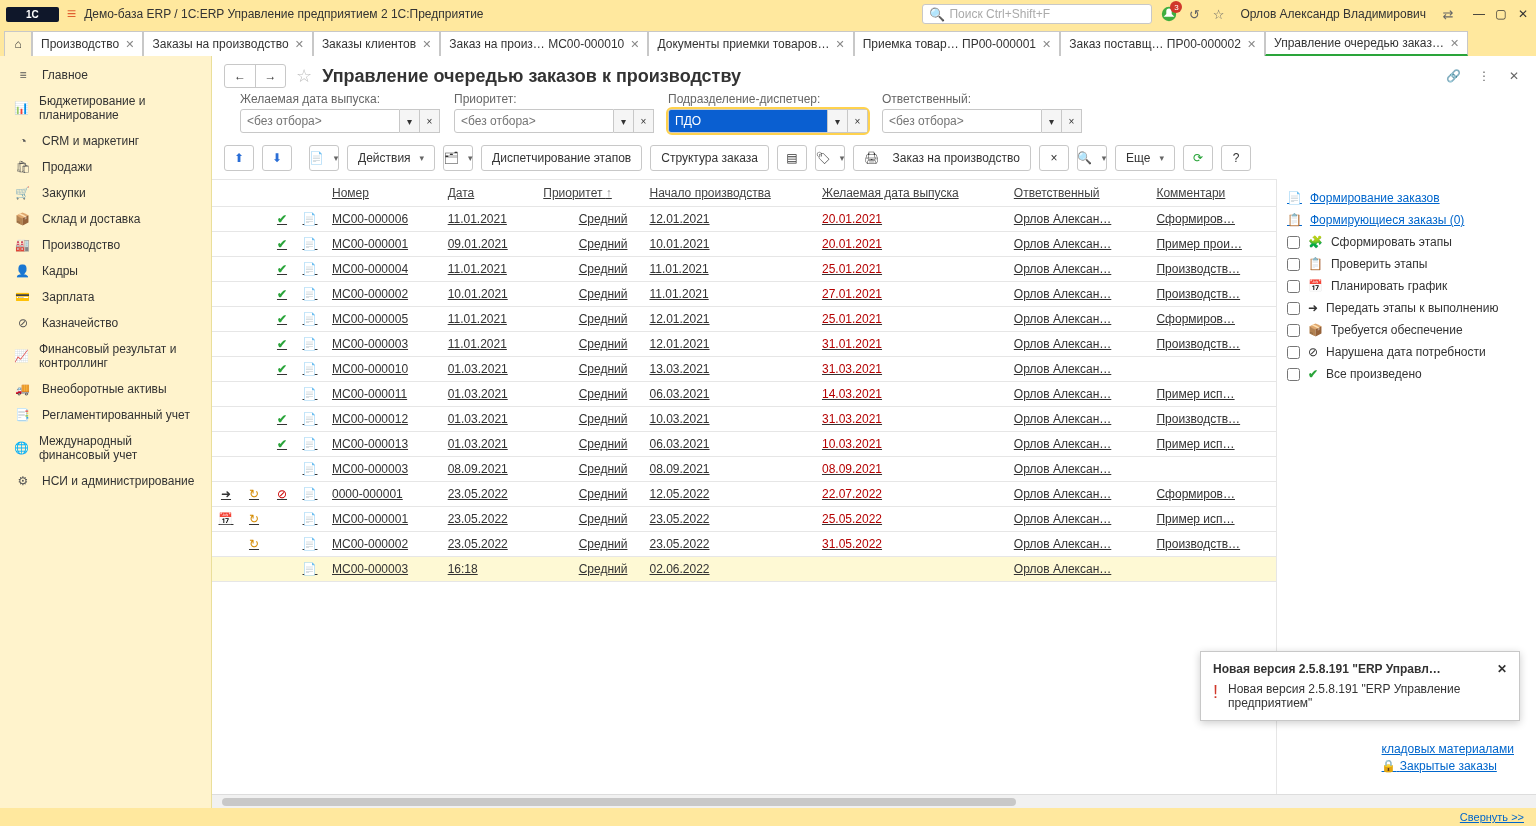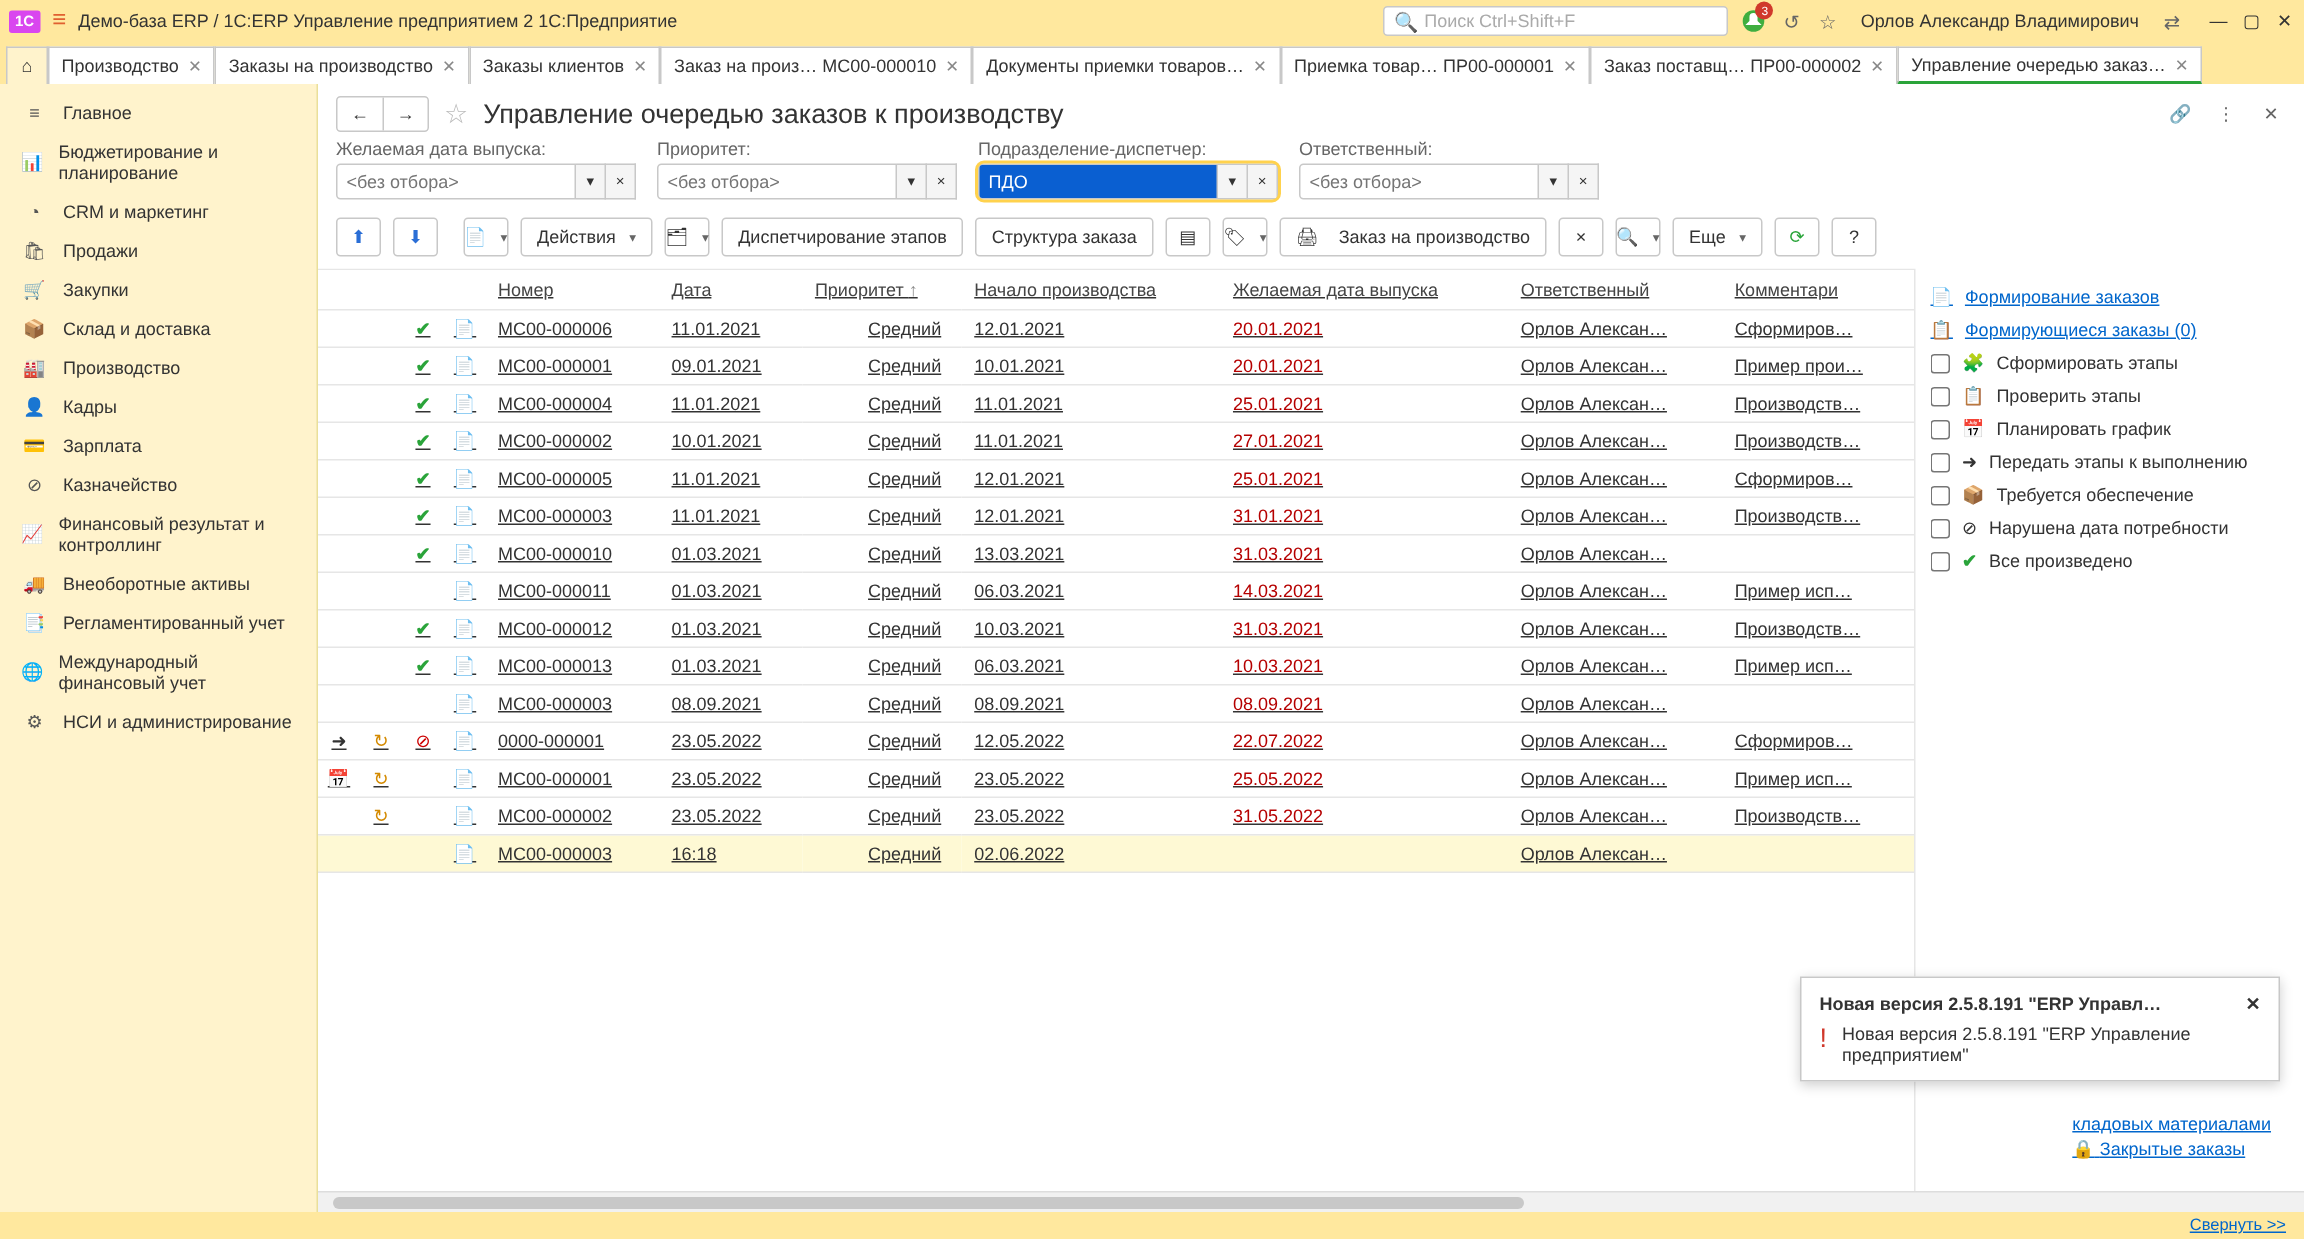--- a/index.html
+++ b/index.html
@@ -11,21 +11,21 @@
     --blue:#0066cc;
     --text:#333;
     --muted:#888;
     --red:#b50000;
     --green:#2aa43a;
   }
   *{box-sizing:border-box;}
   body{margin:0;font-family:Arial,Helvetica,sans-serif;font-size:12px;color:var(--text);background:#fff;}
   
   .titlebar{height:28px;background:var(--yellow);display:flex;align-items:center;padding:0 6px;gap:8px;white-space:nowrap;}
-  .logo1c{background:#d946ef;color:#fff;font-weight:bold;font-size:10px;padding:2px 4px;border-radius:2px;}
+  .logo1c{background:#0f172a;color:#fff;font-weight:bold;font-size:10px;padding:2px 20px;border-radius:2px;}
   .burger-icon{color:#e06030;font-size:16px;}
   .titlebar .spacer{flex:1;}
   .search-box{background:#fff;border:1px solid var(--border);border-radius:3px;height:20px;width:230px;display:flex;align-items:center;padding:0 6px;color:#aaa;gap:4px;}
   .bell{position:relative;display:flex;align-items:center;}
   .bell .badge{position:absolute;top:-4px;right:-4px;background:#d0382b;color:#fff;border-radius:50%;width:12px;height:12px;font-size:8px;display:flex;align-items:center;justify-content:center;}
   .ic{width:16px;height:16px;display:inline-flex;align-items:center;justify-content:center;font-size:13px;color:#666;}
   .titlebar .user{margin:0 6px;}
   .win-buttons{display:flex;gap:8px;margin-left:8px;}
   .win-buttons span{width:14px;text-align:center;cursor:pointer;}
   
@@ -40,25 +40,25 @@
   .sidebar{width:212px;background:var(--yellow-light);border-right:1px solid #eadf9a;padding:6px 0;}
   .side-item{display:flex;align-items:center;gap:10px;padding:6px 14px;cursor:pointer;}
   .side-ic{width:18px;text-align:center;color:#555;}
   .main{flex:1;display:flex;flex-direction:column;background:#fff;overflow:hidden;}
   
   .page-hdr{display:flex;align-items:center;padding:8px 12px 4px;gap:10px;}
   .nav-box{border:1px solid var(--border);border-radius:3px;display:flex;}
   .nav-btn{width:30px;height:22px;display:flex;align-items:center;justify-content:center;cursor:pointer;}
   .nav-btn+.nav-btn{border-left:1px solid var(--border);}
   .star-ic{color:#bbb;font-size:18px;}
-  .page-title{font-size:18px;font-weight:normal;}
+  .page-title{font-size:18px;font-weight:bold;}
   .page-hdr .rspacer{flex:1;}
   .hdr-ic{width:20px;height:20px;display:flex;align-items:center;justify-content:center;cursor:pointer;color:#666;}
   
-  .filters{display:flex;gap:14px;padding:0 12px 8px;}
+  .filters{display:flex;gap:14px;padding:0 28px 8px;}
   .field{display:flex;flex-direction:column;gap:3px;}
   .field label{color:#666;}
   .combo{display:flex;height:24px;}
   .combo input{border:1px solid var(--border);border-radius:3px 0 0 3px;padding:0 6px;height:24px;width:160px;font-size:12px;}
   .combo .dd, .combo .clr{width:20px;height:24px;border:1px solid var(--border);border-left:none;display:flex;align-items:center;justify-content:center;background:#f5f5f5;cursor:pointer;font-size:10px;}
   .combo.highlight{outline:2px solid #ffd24d;border-radius:4px;}
   .combo.highlight input{background:#0a5fd1;color:#fff;}
   
   .toolbar{display:flex;gap:8px;padding:4px 12px 8px;align-items:center;flex-wrap:wrap;}
   .tbtn{height:26px;border:1px solid var(--border);border-radius:3px;background:#fff;display:flex;align-items:center;padding:0 10px;gap:5px;cursor:pointer;white-space:nowrap;}

